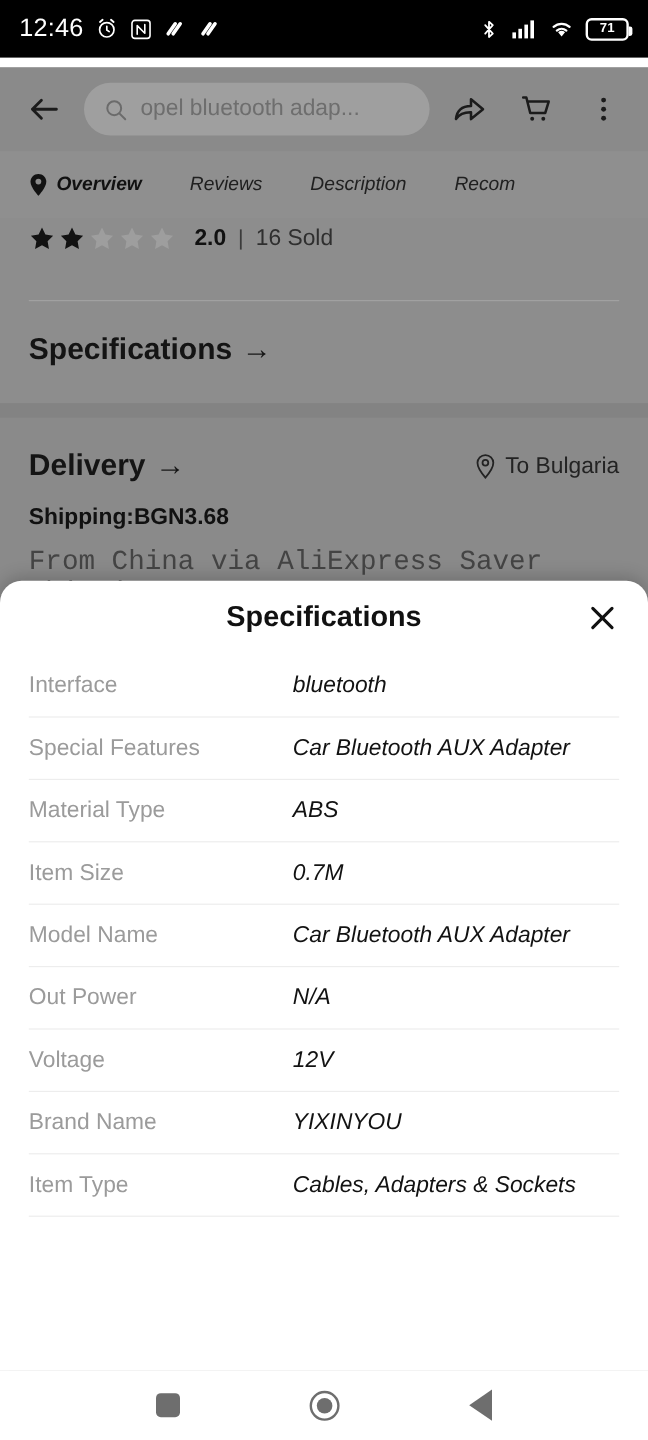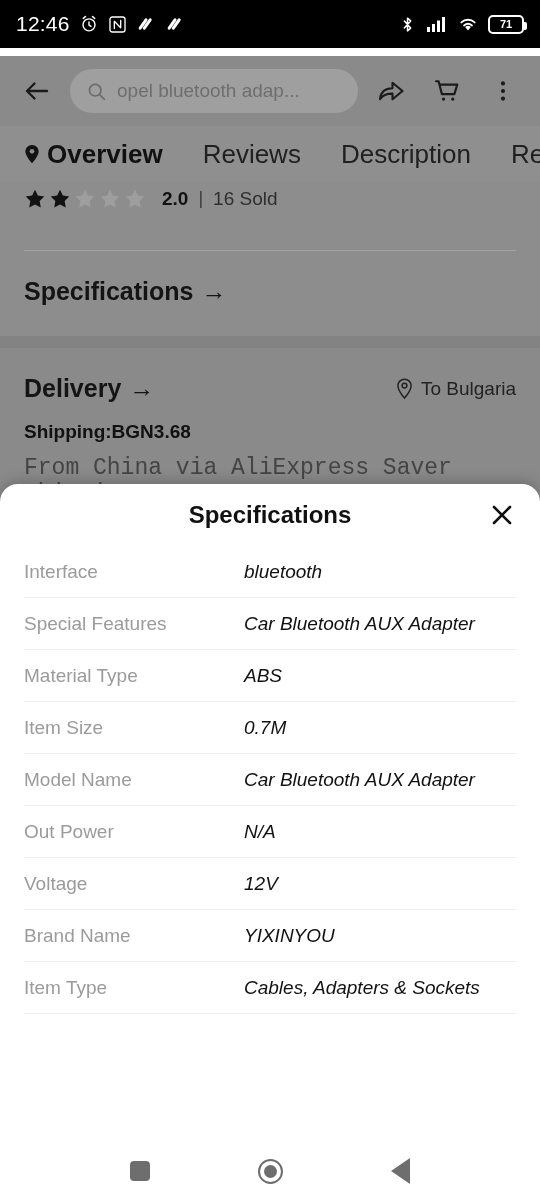--- a/index.html
+++ b/index.html
@@ -49,21 +49,21 @@
   }
   .searchpill .txt {
     font-size:19px; color:#6e6e6e; white-space:nowrap; overflow:hidden; text-overflow:ellipsis;
   }
   .appbar-ico { width:46px; height:46px; display:flex; align-items:center; justify-content:center; flex:0 0 auto; }
 
   .tabs {
     height:56px; display:flex; align-items:center; gap:0; padding-left:24px;
     background:rgba(255,255,255,.05);
   }
-  .tab { font-size:26px; color:#202020; margin-right:40px; white-space:nowrap; display:flex; align-items:center; gap:7px; }
+  .tab { font-size:16px; color:#202020; margin-right:40px; white-space:nowrap; display:flex; align-items:center; gap:7px;font-style:italic; }
   .tab.active { font-weight:700; color:#111; }
 
   .card { background:rgba(255,255,255,.03); padding:0 24px; }
   .rating-row { display:flex; gap:16px; padding-top:6px; height:40px; }
   .stars { display:flex; gap:3px; }
   .sep-line { height:1px; background:rgba(255,255,255,.18); margin-top:28px; }
   .spec-head { display:flex; align-items:center; gap:8px; padding:26px 0 30px 0; }
   .spec-head .t { font-size:25px; font-weight:700; color:#141414; }
 
   .gap-band { height:12px; background:#838383; }

